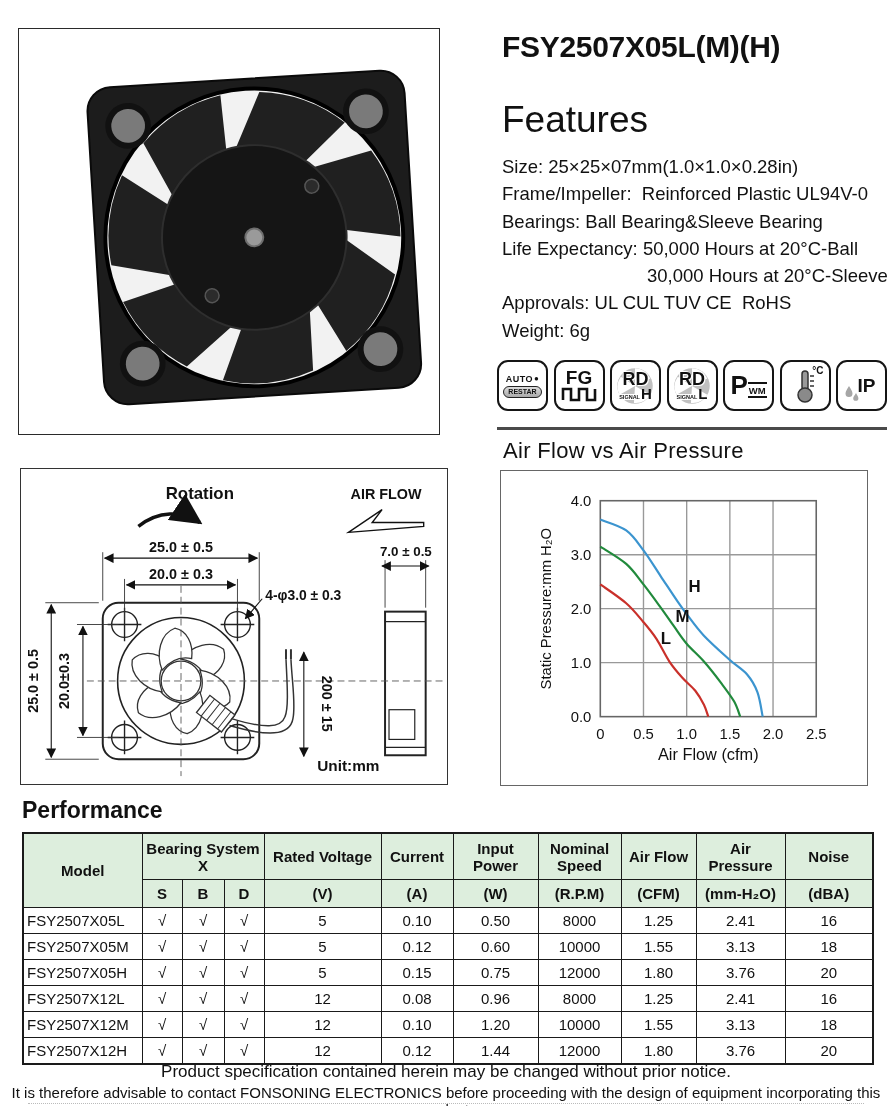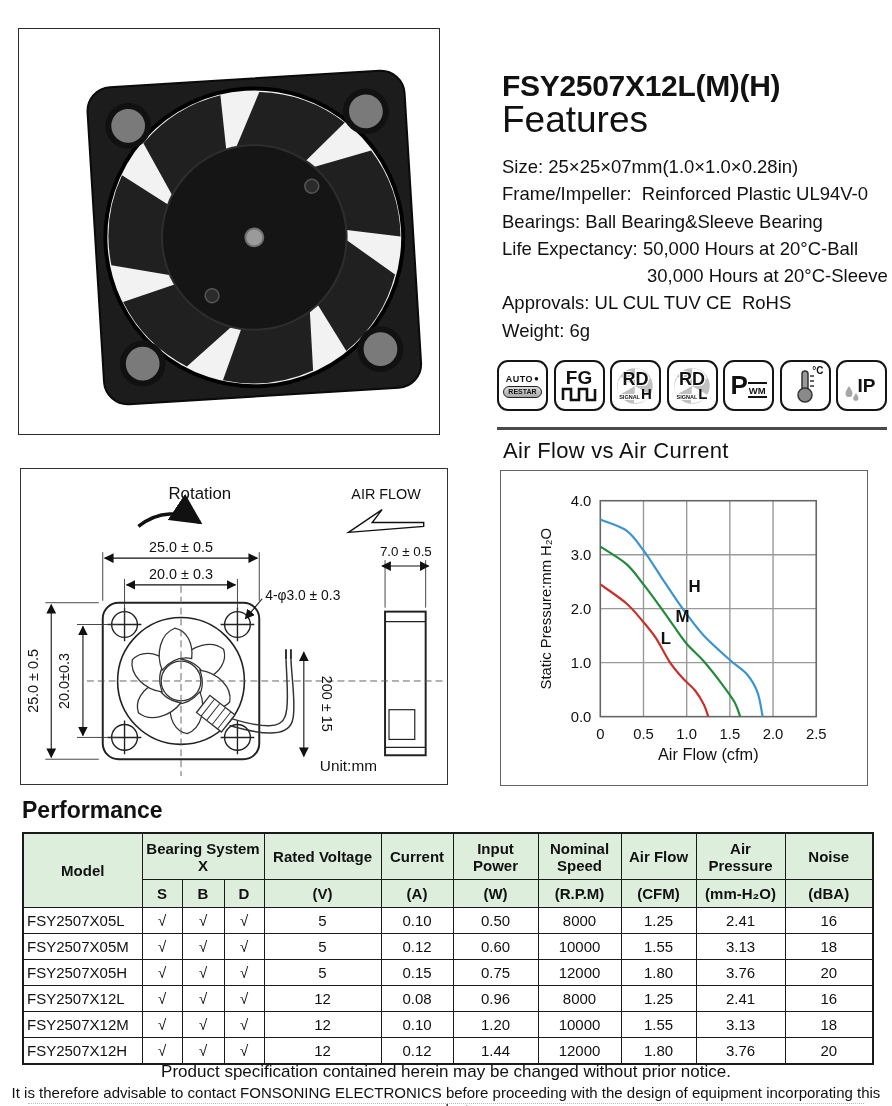--- a/index.html
+++ b/index.html
@@ -45,21 +45,21 @@
   .divider{position:absolute;left:497px;top:427px;width:390px;height:3px;background:#4a4a4a;}
 
   
   .chart-title{position:absolute;left:503px;top:438px;font-size:22px;letter-spacing:.3px;}
   .chart-box{position:absolute;left:500px;top:470px;width:368px;height:316px;
              border:1.5px solid #666;box-sizing:border-box;background:#fff;}
   .chart-box svg{display:block;}
 
   
   .draw-box{position:absolute;left:20px;top:468px;width:428px;height:317px;
-            border:1.5px solid #333;box-sizing:border-box;background:#fff;}
+            border:1.5px solid #333;box-sizing:border-box;background:#fff;font-weight:bold;}
 
   
   .performance-heading{position:absolute;left:22px;top:797px;font-size:23px;font-weight:700;}
   .perf-table{position:absolute;left:22px;top:832px;border-collapse:collapse;table-layout:fixed;
               width:850px;font-size:15px;text-align:center;}
   .perf-table th,.perf-table td{border:1px solid #1a1a1a;padding:0;}
   .perf-table{border:2px solid #1a1a1a;}
   .perf-table thead th{background:#ddeedd;font-weight:700;line-height:17px;}
   .perf-table thead tr:first-child th{height:45px;}
   .perf-table thead tr:last-child th{height:27px;}
@@ -96,21 +96,21 @@
         <circle cx="191" cy="266" r="7" fill="#2b2b2b" stroke="#555" stroke-width="1.5"></circle>
         <circle cx="237" cy="210" r="9" fill="#9a9a9a" stroke="#6f6f6f" stroke-width="2"></circle>
         <circle cx="117" cy="90" r="20" fill="#7a7a7a" stroke="#111" stroke-width="6"></circle>
         <circle cx="357" cy="90" r="20" fill="#7a7a7a" stroke="#111" stroke-width="6"></circle>
         <circle cx="117" cy="330" r="20" fill="#7a7a7a" stroke="#111" stroke-width="6"></circle>
         <circle cx="357" cy="330" r="20" fill="#7a7a7a" stroke="#111" stroke-width="6"></circle>
       </g>
     </svg>
   </div>
 
-  <div class="model-title" style="top:69px">FSY2507X12L(M)(H)</div>
+  <div class="model-title" style="top:30px">FSY2507X05L(M)(H)</div>
   <div class="features-heading">Features</div>
   <div class="features-list" id="features-list">
       <div class="feature-line">Size: 25×25×07mm(1.0×1.0×0.28in)</div>
       <div class="feature-line">Frame/Impeller:  Reinforced Plastic UL94V-0</div>
       <div class="feature-line">Bearings: Ball Bearing&amp;Sleeve Bearing</div>
       <div class="feature-line">Life Expectancy: 50,000 Hours at 20°C-Ball</div>
       <div class="feature-line indent">30,000 Hours at 20°C-Sleeve</div>
       <div class="feature-line">Approvals: UL CUL TUV CE  RoHS</div>
       <div class="feature-line">Weight: 6g</div>
     </div>
@@ -173,21 +173,21 @@
       <span class="ip-label">IP</span>
       <svg class="ip-drops" width="16" height="18" viewBox="0 0 16 18">
         <path d="M5,1 C7,4.5 8.5,6.5 8.5,8.5 a3.5,3.5 0 1,1 -7,0 C1.5,6.5 3,4.5 5,1 Z" fill="#a6a6a6"></path>
         <path d="M12,8 C13.4,10.4 14.4,11.8 14.4,13.2 a2.6,2.6 0 1,1 -5.2,0 C9.2,11.8 10.6,10.4 12,8 Z" fill="#a6a6a6"></path>
       </svg>
     </div>
   </div>
 
   <div class="divider"></div>
 
-  <div class="chart-title">Air Flow vs Air Current</div>
+  <div class="chart-title">Air Flow vs Air Pressure</div>
   <div class="chart-box">
     <svg id="chart-plot" width="365" height="313" viewBox="0 0 368 316">
       <g id="chart-dynamic">
           <line x1="143.6" y1="30" x2="143.6" y2="248" stroke="#999" stroke-width="1.4"></line>
           <line x1="187.2" y1="30" x2="187.2" y2="248" stroke="#999" stroke-width="1.4"></line>
           <line x1="230.79999999999998" y1="30" x2="230.79999999999998" y2="248" stroke="#999" stroke-width="1.4"></line>
           <line x1="274.4" y1="30" x2="274.4" y2="248" stroke="#999" stroke-width="1.4"></line>
           <line x1="100" y1="193.5" x2="318" y2="193.5" stroke="#999" stroke-width="1.4"></line>
           <line x1="100" y1="139" x2="318" y2="139" stroke="#999" stroke-width="1.4"></line>
           <line x1="100" y1="84.5" x2="318" y2="84.5" stroke="#999" stroke-width="1.4"></line>

